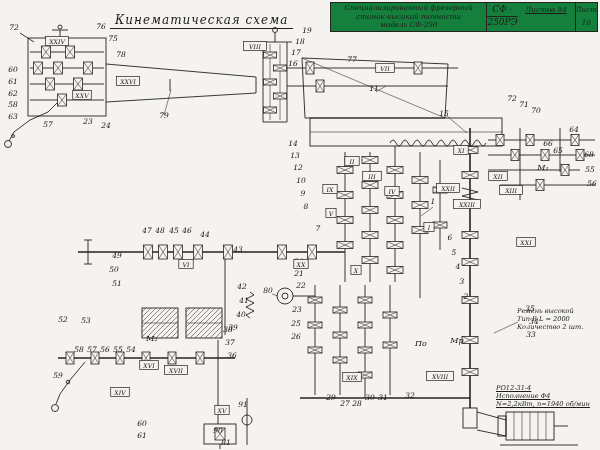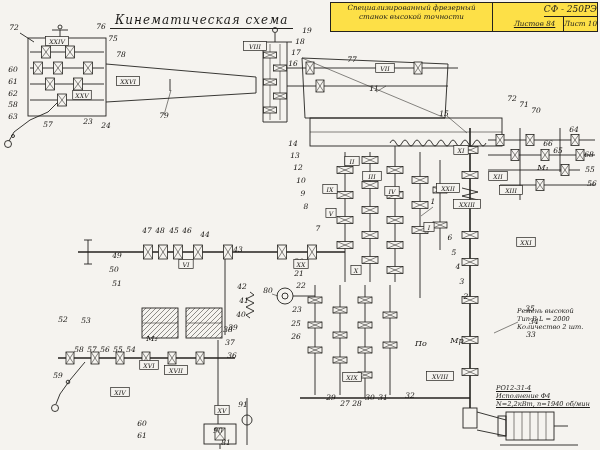--- a/index.html
+++ b/index.html
@@ -14,25 +14,25 @@
   .art .thin{stroke-width:.55;}
   .gear{stroke:#24221f;fill:#f5f3ef;stroke-width:.8;}
   .gline{stroke:#24221f;stroke-width:.55;}
   .hline{stroke:#24221f;stroke-width:.5;}
   .plabel{font:italic 7.5px "DejaVu Serif",serif;fill:#14120f;text-anchor:middle;}
   .mlabel{font:italic 8px "DejaVu Serif",serif;fill:#14120f;text-anchor:middle;}
   .slabel{font:italic 6.2px "DejaVu Serif",serif;fill:#14120f;text-anchor:middle;}
   .sbox{fill:#f5f3ef;stroke:#24221f;stroke-width:.7;}
   .title-block{
     position:absolute;left:330px;top:2px;width:268px;height:30px;
-    border:1.2px solid #24221f;display:flex;box-sizing:border-box;background:#fde047;
+    border:1.2px solid #24221f;display:flex;box-sizing:border-box;background:#15803d;
   }
   .tb-desc{width:162px;border-right:1.2px solid #24221f;box-sizing:border-box;
     font:italic 7.2px "DejaVu Serif",serif;line-height:8.6px;text-align:center;padding-top:1px;}
-  .tb-right{flex:1;display:flex;flex-direction:column;align-items:flex-end;}
+  .tb-right{flex:1;display:flex;flex-direction:row;}
   .tb-code{height:14px;border-bottom:1.2px solid #24221f;box-sizing:border-box;
     font:italic 9px "DejaVu Serif",serif;text-align:center;line-height:13px;}
   .tb-bottom{flex:1;display:flex;}
   .tb-sheets{width:58px;border-right:1.2px solid #24221f;box-sizing:border-box;
     font:italic 7.2px "DejaVu Serif",serif;text-align:center;line-height:13px;text-decoration:underline;}
   .tb-sheet{flex:1;font:italic 7.2px "DejaVu Serif",serif;text-align:center;line-height:13px;}
   .drawing-title{
     position:absolute;left:110px;top:13px;
     font:italic 12px "DejaVu Serif",serif;letter-spacing:1px;
     border-bottom:1.1px solid #24221f;padding:0 5px 1px;text-align:center;
@@ -537,20 +537,21 @@
         <text x="152" y="341" class="mlabel">М₂</text>
         <text x="457" y="343" class="mlabel">Мр</text>
         <text x="421" y="346" class="mlabel">По</text>
       </g>
   </svg>
 
   <div class="title-block">
     <div class="tb-desc">
       <div>Специализированный  фрезерный</div>
       <div>станок  высокой  точности</div>
+      <div>модель СФ-250</div>
     </div>
     <div class="tb-right">
       <div class="tb-code">СФ - 250РЭ</div>
       <div class="tb-bottom">
         <div class="tb-sheets">Листов 84</div>
         <div class="tb-sheet">Лист 10</div>
       </div>
     </div>
   </div>
 

